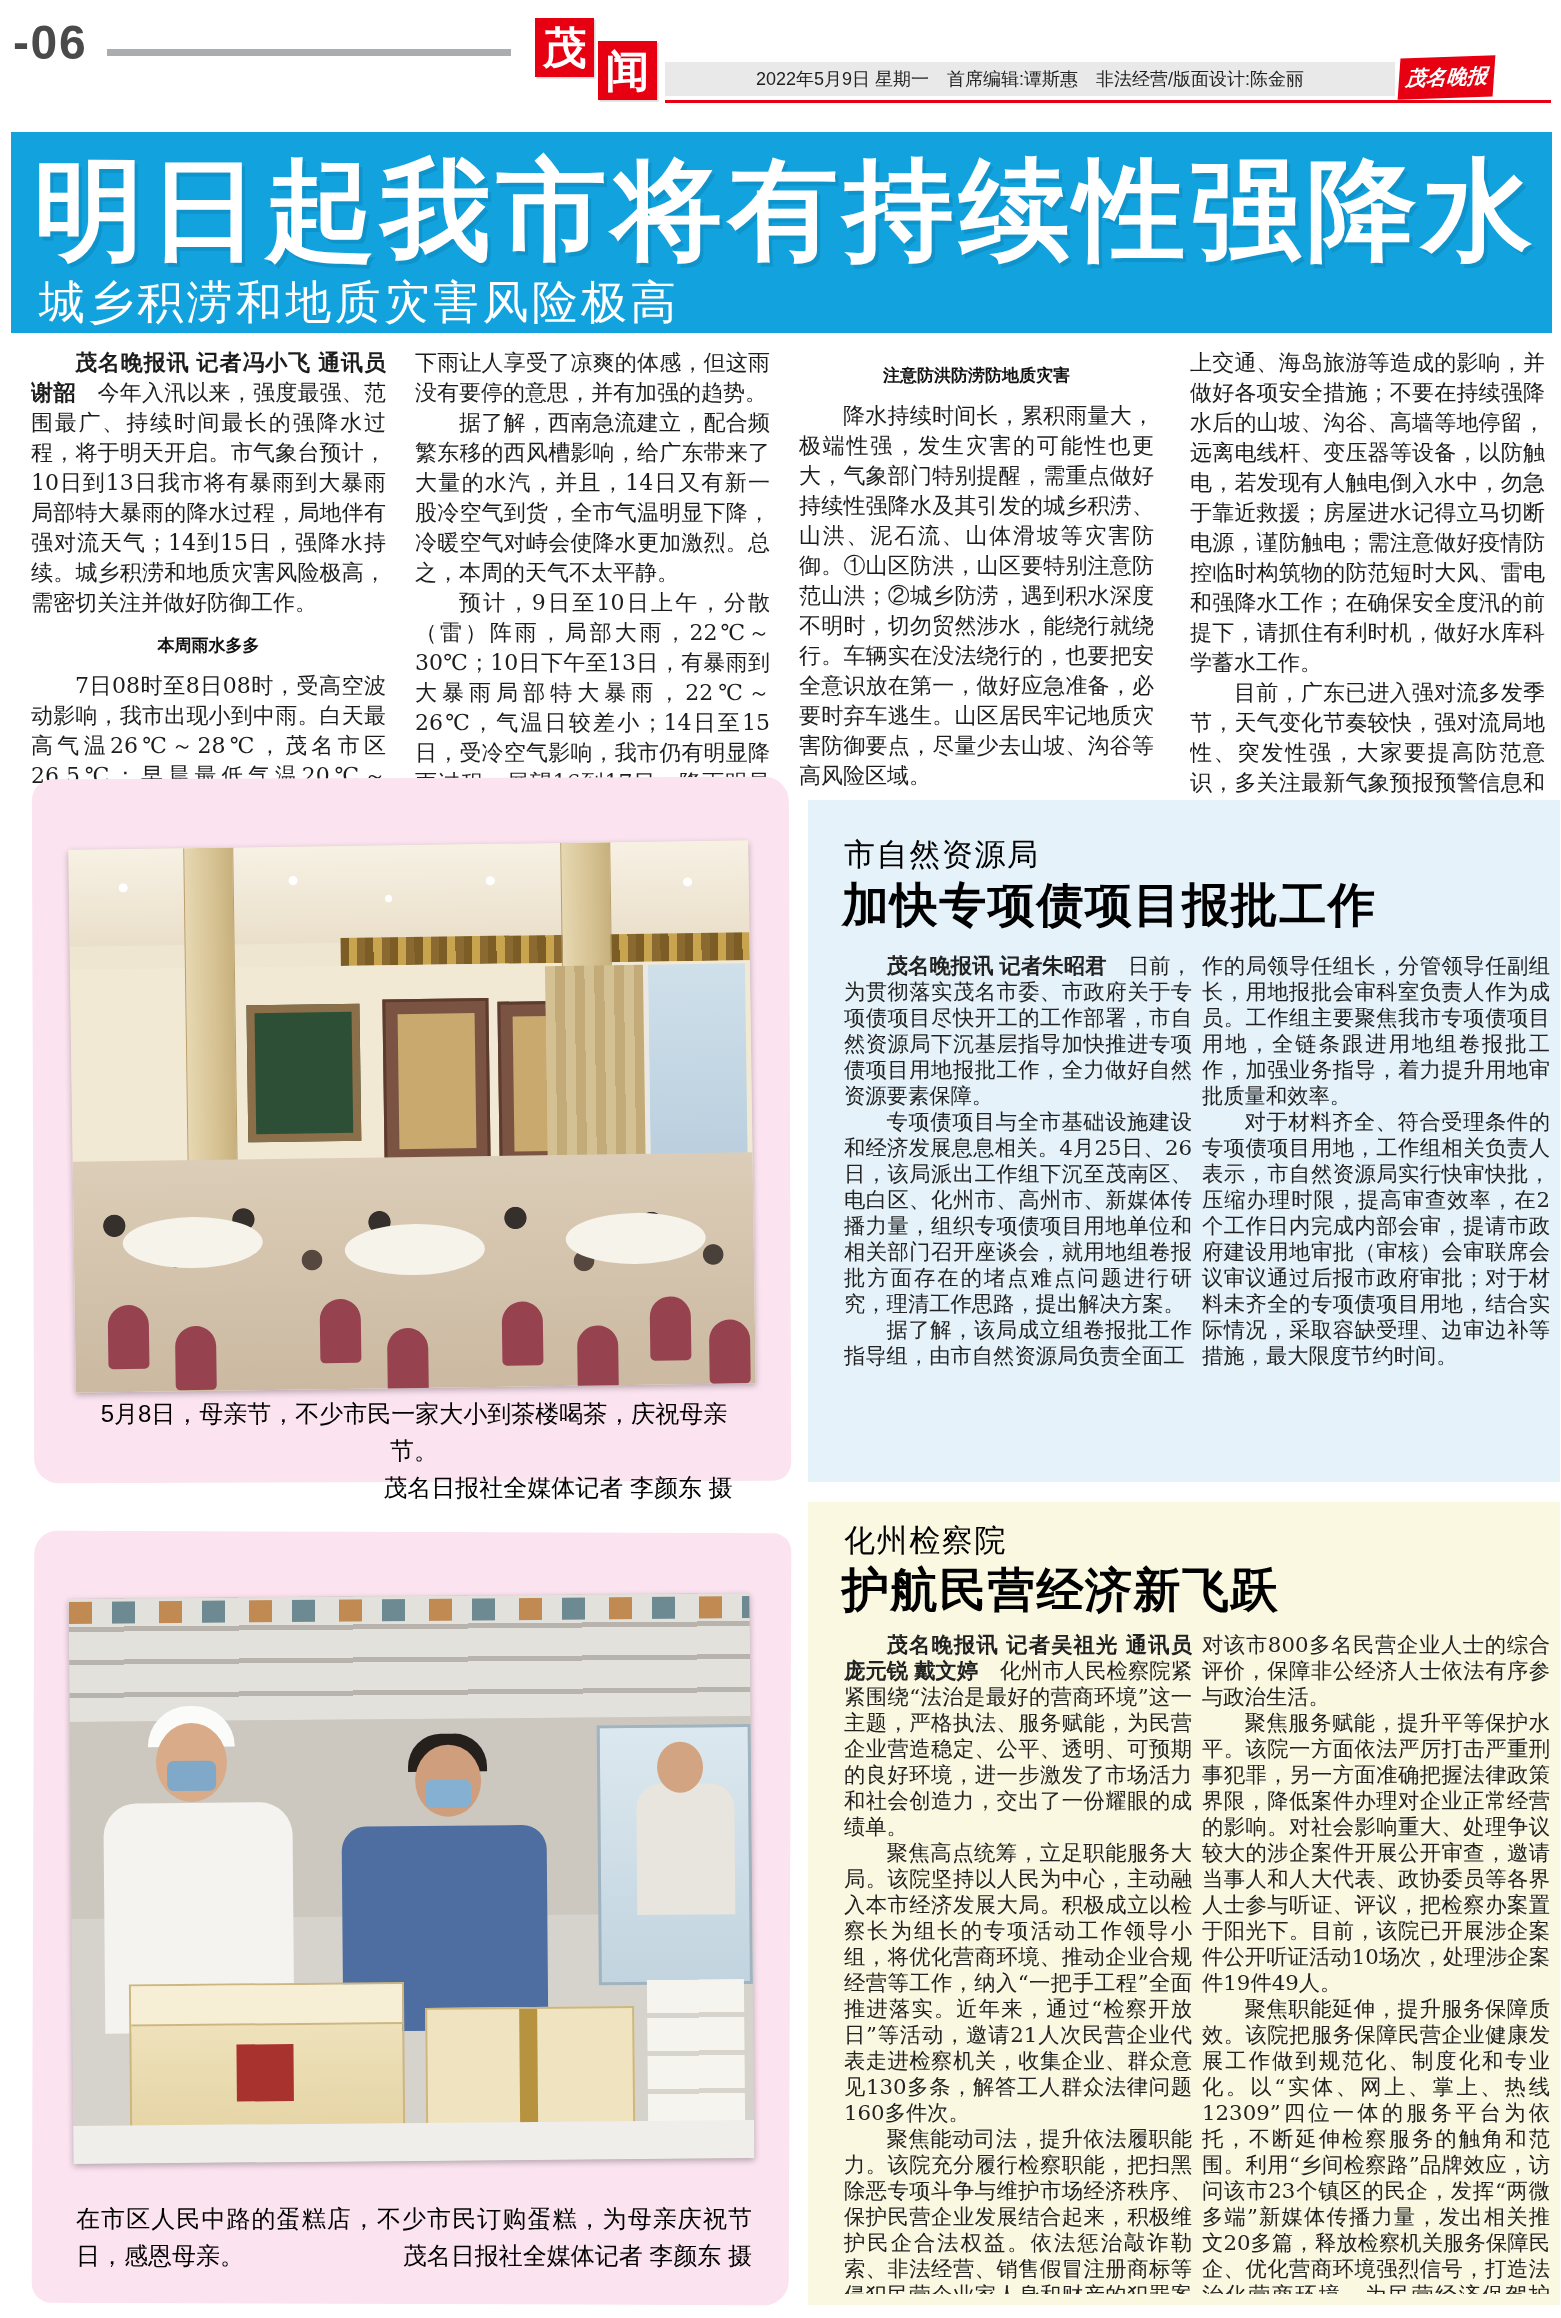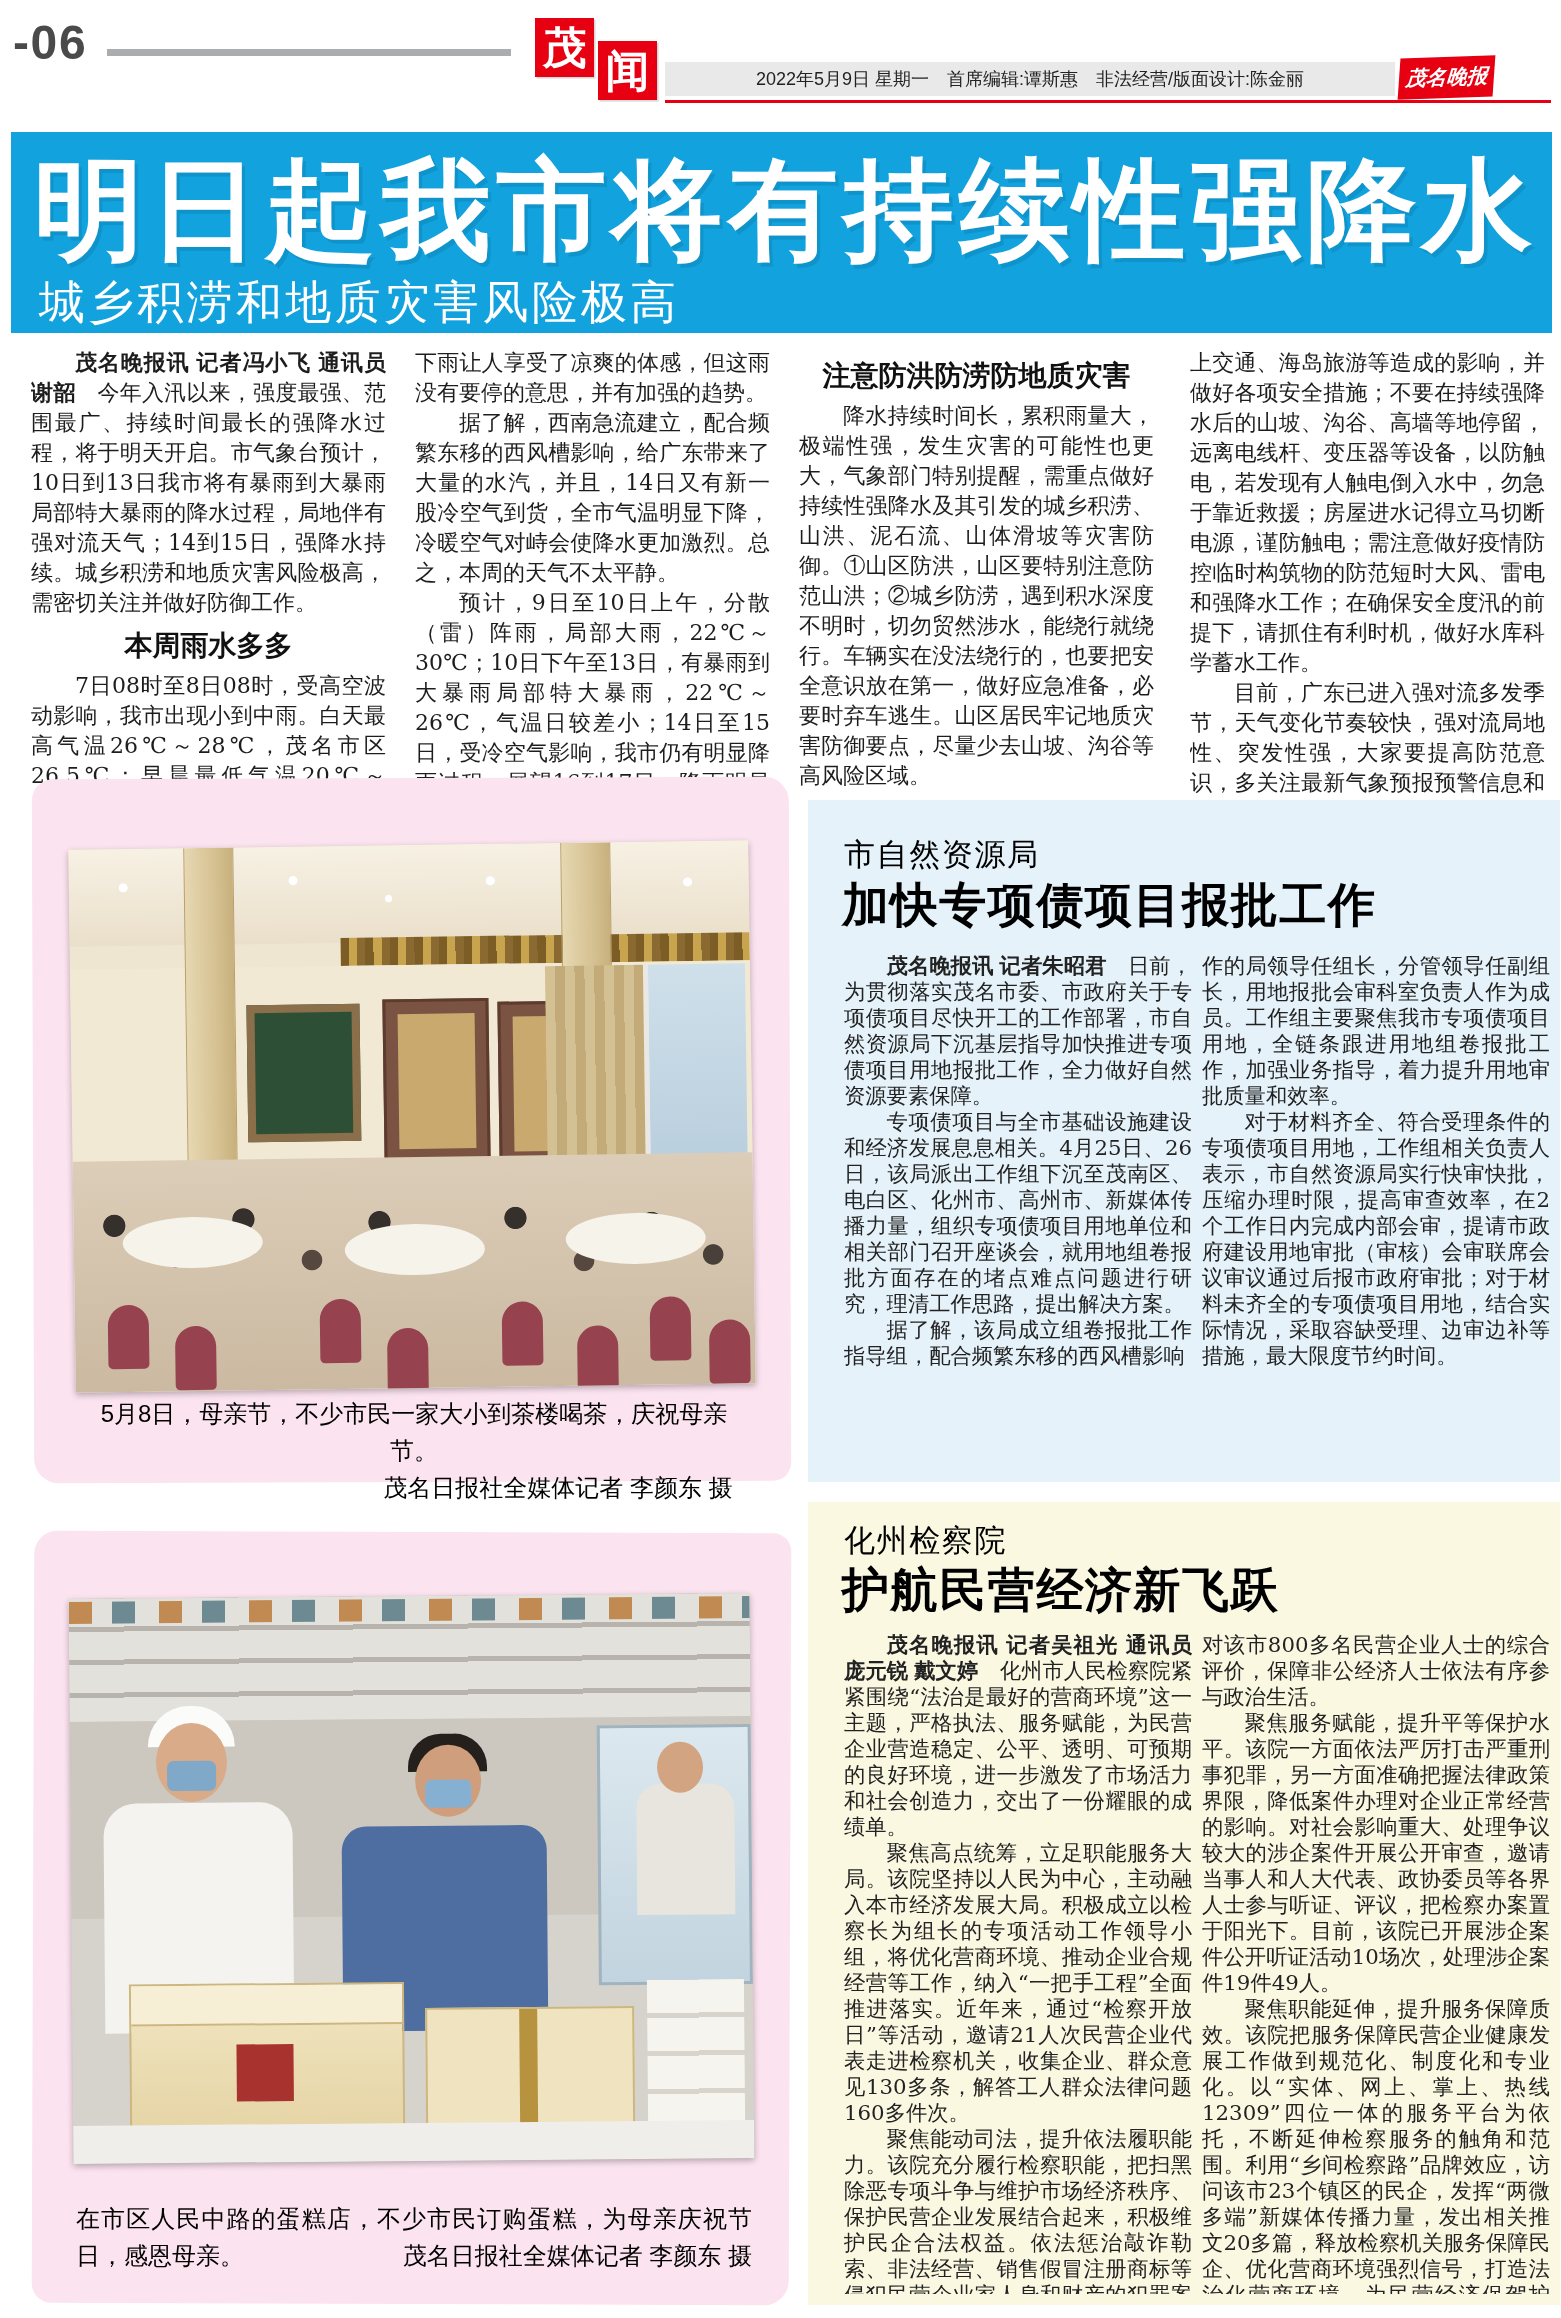--- a/index.html
+++ b/index.html
@@ -30,21 +30,21 @@
 
   
   .mcol{top:348px;width:355px;height:447px;overflow:hidden;
         font-family:"DejaVu Serif","Liberation Serif",serif;font-size:22px;line-height:30px;
         text-align:justify;color:#1d1d1d;}
   .mcol.c1{left:31px;}  .mcol.c2{left:415px;}  .mcol.c3{left:799px;}  .mcol.c4{left:1190px;}
   .para{margin:0;text-indent:2em;}
   .para.noindent{text-indent:0;}
   .lead{font-family:"Liberation Sans",sans-serif;font-weight:bold;}
   .subhead{margin:13px 0 9.8px;text-align:center;font-family:"Liberation Sans",sans-serif;
-           font-size:28px;font-weight:bold;color:#111;}
+           font-size:17px;font-weight:bold;color:#111;}
 
   
   .pinkcard{background:#fbe3ef;}
   .pink1{left:33px;top:778px;width:757px;height:704px;border-radius:21.3px 24.6px 18px 24.6px;transform:rotate(-.2deg);}
   .pink2{left:33px;top:1532px;width:757px;height:772px;border-radius:23px 18px 24.6px 19.7px;transform:rotate(.2deg);}
   .caption{font-size:24px;font-weight:normal;line-height:37px;color:#000;}
   .cap1{left:79px;top:1395px;width:670px;}
   .cap2{left:76px;top:2200px;width:676px;text-align:justify;}
   .cap-center{text-align:center;}
   .cap-right{text-align:right;padding-right:16.4px;}
@@ -229,21 +229,21 @@
   <div class="abs caption cap2">
     <p class="para noindent" style="margin:0;"><span>在市区人民中路的蛋糕店，不少市民订购蛋糕，为母亲庆祝节日，感恩母亲。</span><span class="credit-float">茂名日报社全媒体记者 李颜东 摄</span></p>
   </div>
 
   <div class="abs artbox box1">
     <div class="kicker">市自然资源局</div>
     <div class="boxtitle">加快专项债项目报批工作</div>
     <div class="bcol left">
         <p class="para"><span class="lead">茂名晚报讯 记者朱昭君　</span>日前，为贯彻落实茂名市委、市政府关于专项债项目尽快开工的工作部署，市自然资源局下沉基层指导加快推进专项债项目用地报批工作，全力做好自然资源要素保障。</p>
         <p class="para">专项债项目与全市基础设施建设和经济发展息息相关。4月25日、26日，该局派出工作组下沉至茂南区、电白区、化州市、高州市、新媒体传播力量，组织专项债项目用地单位和相关部门召开座谈会，就用地组卷报批方面存在的堵点难点问题进行研究，理清工作思路，提出解决方案。</p>
-        <p class="para">据了解，该局成立组卷报批工作指导组，配合频繁东移的西风槽影响</p>
+        <p class="para">据了解，该局成立组卷报批工作指导组，由市自然资源局负责全面工</p>
       </div>
     <div class="bcol right">
         <p class="para noindent">作的局领导任组长，分管领导任副组长，用地报批会审科室负责人作为成员。工作组主要聚焦我市专项债项目用地，全链条跟进用地组卷报批工作，加强业务指导，着力提升用地审批质量和效率。</p>
         <p class="para">对于材料齐全、符合受理条件的专项债项目用地，工作组相关负责人表示，市自然资源局实行快审快批，压缩办理时限，提高审查效率，在2个工作日内完成内部会审，提请市政府建设用地审批（审核）会审联席会议审议通过后报市政府审批；对于材料未齐全的专项债项目用地，结合实际情况，采取容缺受理、边审边补等措施，最大限度节约时间。</p>
       </div>
   </div>
 
   <div class="abs artbox box2">
     <div class="kicker">化州检察院</div>
     <div class="boxtitle">护航民营经济新飞跃</div>

